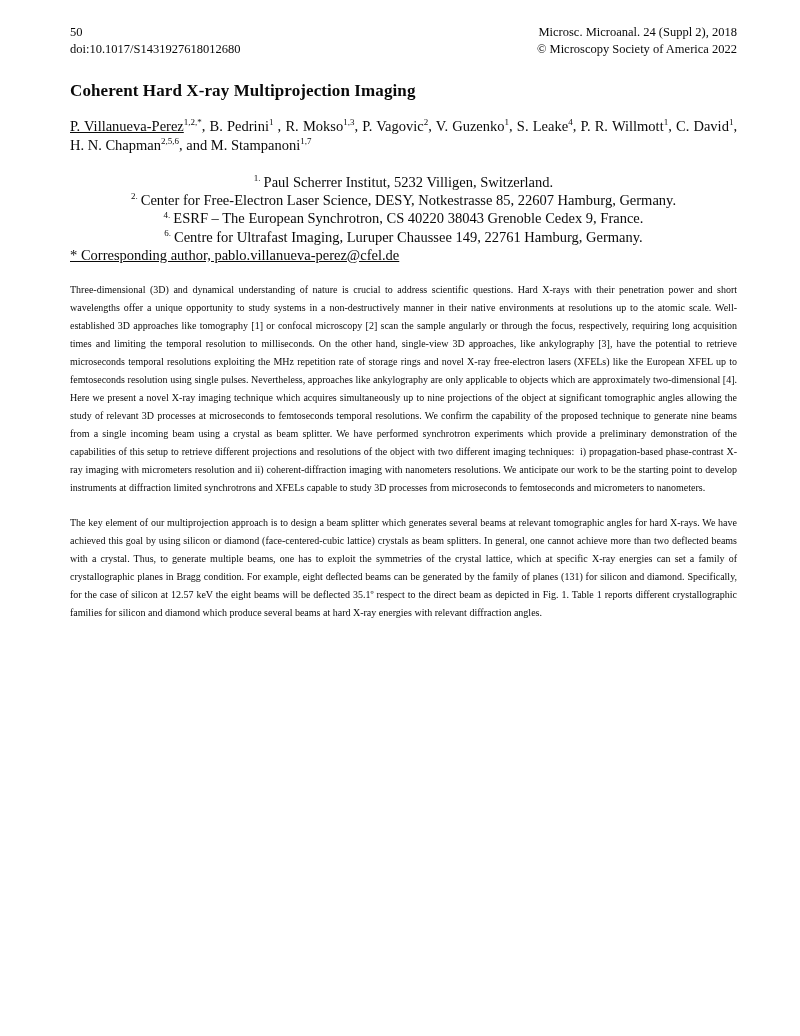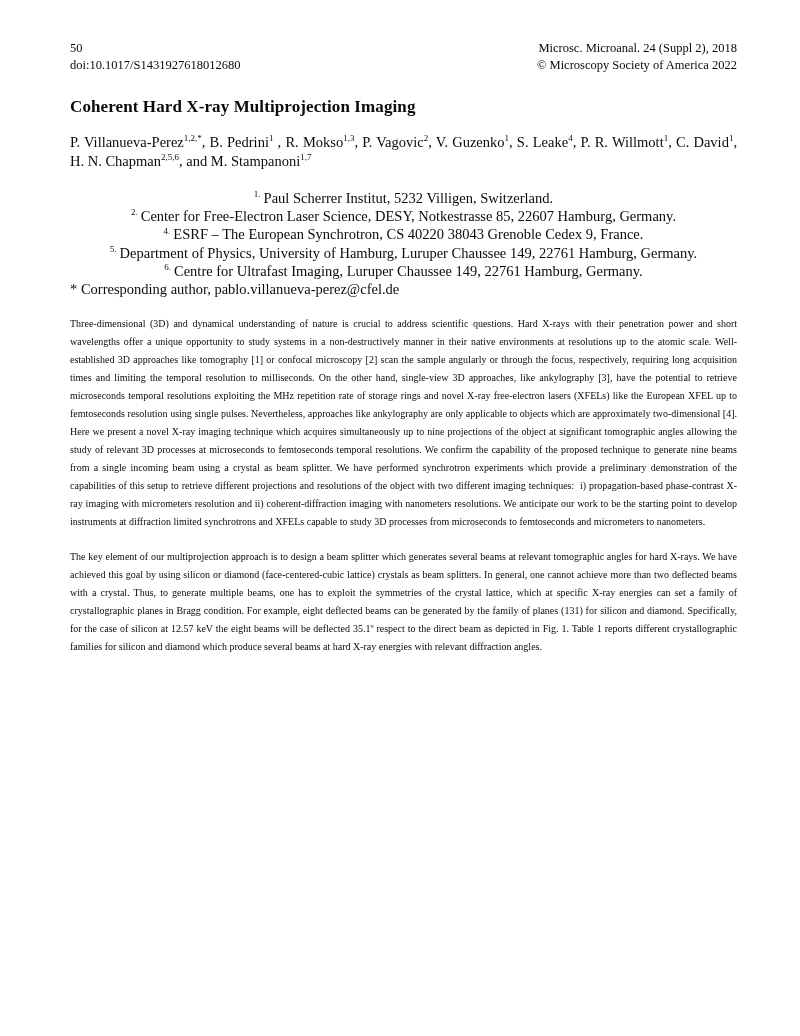--- a/index.html
+++ b/index.html
@@ -3,21 +3,21 @@
 <meta charset="utf-8">
 <style>
   html, body { margin: 0; padding: 0; background: #888; }
   .page {
     width: 800px;
     height: 1036px;
     margin: 0 auto;
     background: #ffffff;
     color: #0a0a0a;
     box-sizing: border-box;
-    padding: 40px 63px 0 70px;
+    padding: 24px 63px 0 70px;
     font-family: "Liberation Serif", "DejaVu Serif", serif;
     overflow: hidden;
     position: relative;
   }
   .page-header {
     display: flex;
     justify-content: space-between;
     font-size: 12.5px;
     line-height: 17px;
   }
@@ -32,32 +32,33 @@
     margin: 16px 0 0 0;
     font-size: 14.5px;
     line-height: 18.5px;
     text-align: justify;
   }
   sup {
     font-size: 62%;
     line-height: 0;
     vertical-align: super;
   }
-  .underline { }
+  .underline { text-decoration: underline; }
   .affiliations {
     margin-top: 19px;
     font-size: 14.5px;
     line-height: 18.2px;
     text-align: center;
   }
   .affiliation sup { margin-right: 3px; }
   .corresponding {
     font-size: 14.5px;
     line-height: 18.2px;
     margin: 0;
+    text-decoration: underline;
   }
   .body-par {
     font-size: 10px;
     line-height: 18px;
     text-align: justify;
     margin: 17px 0 0 0;
   }
 </style>
 </head>
 <body>
@@ -76,21 +77,20 @@
   </header>
 
   <h1 class="paper-title">Coherent Hard X-ray Multiprojection Imaging</h1>
 
   <p class="authors" id="authors"><span class="underline">P. Villanueva-Perez</span><sup>1,2,*</sup><span>, B. Pedrini</span><sup>1</sup><span> , R. Mokso</span><sup>1,3</sup><span>, P. Vagovic</span><sup>2</sup><span>, V. Guzenko</span><sup>1</sup><span>, S. Leake</span><sup>4</sup><span>, P. R. Willmott</span><sup>1</sup><span>, C. David</span><sup>1</sup><span>, H. N. Chapman</span><sup>2,5,6</sup><span>, and M. Stampanoni</span><sup>1,7</sup></p>
 
   <div class="affiliations" id="affiliations">
       <div class="affiliation"><sup>1.</sup>Paul Scherrer Institut, 5232 Villigen, Switzerland.</div>
       <div class="affiliation"><sup>2.</sup>Center for Free-Electron Laser Science, DESY, Notkestrasse 85, 22607 Hamburg, Germany.</div>
       <div class="affiliation"><sup>4.</sup>ESRF – The European Synchrotron, CS 40220 38043 Grenoble Cedex 9, France.</div>
-      <div class="affiliation"><sup>5.</sup>Department of Physics, University of Hamburg, Luruper Chaussee 149, 22761 Hamburg, Germany.</div>
       <div class="affiliation"><sup>6.</sup>Centre for Ultrafast Imaging, Luruper Chaussee 149, 22761 Hamburg, Germany.</div>
     </div>
 
   <p class="corresponding">* Corresponding author, pablo.villanueva-perez@cfel.de</p>
 
   <p class="body-par">Three-dimensional (3D) and dynamical understanding of nature is crucial to address scientific questions. Hard X-rays with their penetration power and short wavelengths offer a unique opportunity to study systems in a non-destructively manner in their native environments at resolutions up to the atomic scale. Well-established 3D approaches like tomography [1] or confocal microscopy [2] scan the sample angularly or through the focus, respectively, requiring long acquisition times and limiting the temporal resolution to milliseconds. On the other hand, single-view 3D approaches, like ankylography [3], have the potential to retrieve microseconds temporal resolutions exploiting the MHz repetition rate of storage rings and novel X-ray free-electron lasers (XFELs) like the European XFEL up to femtoseconds resolution using single pulses. Nevertheless, approaches like ankylography are only applicable to objects which are approximately two-dimensional [4]. Here we present a novel X-ray imaging technique which acquires simultaneously up to nine projections of the object at significant tomographic angles allowing the study of relevant 3D processes at microseconds to femtoseconds temporal resolutions. We confirm the capability of the proposed technique to generate nine beams from a single incoming beam using a crystal as beam splitter. We have performed synchrotron experiments which provide a preliminary demonstration of the capabilities of this setup to retrieve different projections and resolutions of the object with two different imaging techniques:&nbsp; i) propagation-based phase-contrast X-ray imaging with micrometers resolution and ii) coherent-diffraction imaging with nanometers resolutions. We anticipate our work to be the starting point to develop instruments at diffraction limited synchrotrons and XFELs capable to study 3D processes from microseconds to femtoseconds and micrometers to nanometers.</p>
 
   <p class="body-par">The key element of our multiprojection approach is to design a beam splitter which generates several beams at relevant tomographic angles for hard X-rays. We have achieved this goal by using silicon or diamond (face-centered-cubic lattice) crystals as beam splitters. In general, one cannot achieve more than two deflected beams with a crystal. Thus, to generate multiple beams, one has to exploit the symmetries of the crystal lattice, which at specific X-ray energies can set a family of crystallographic planes in Bragg condition. For example, eight deflected beams can be generated by the family of planes (131) for silicon and diamond. Specifically, for the case of silicon at 12.57 keV the eight beams will be deflected 35.1º respect to the direct beam as depicted in Fig. 1. Table 1 reports different crystallographic families for silicon and diamond which produce several beams at hard X-ray energies with relevant diffraction angles.</p>
 
 </div>

